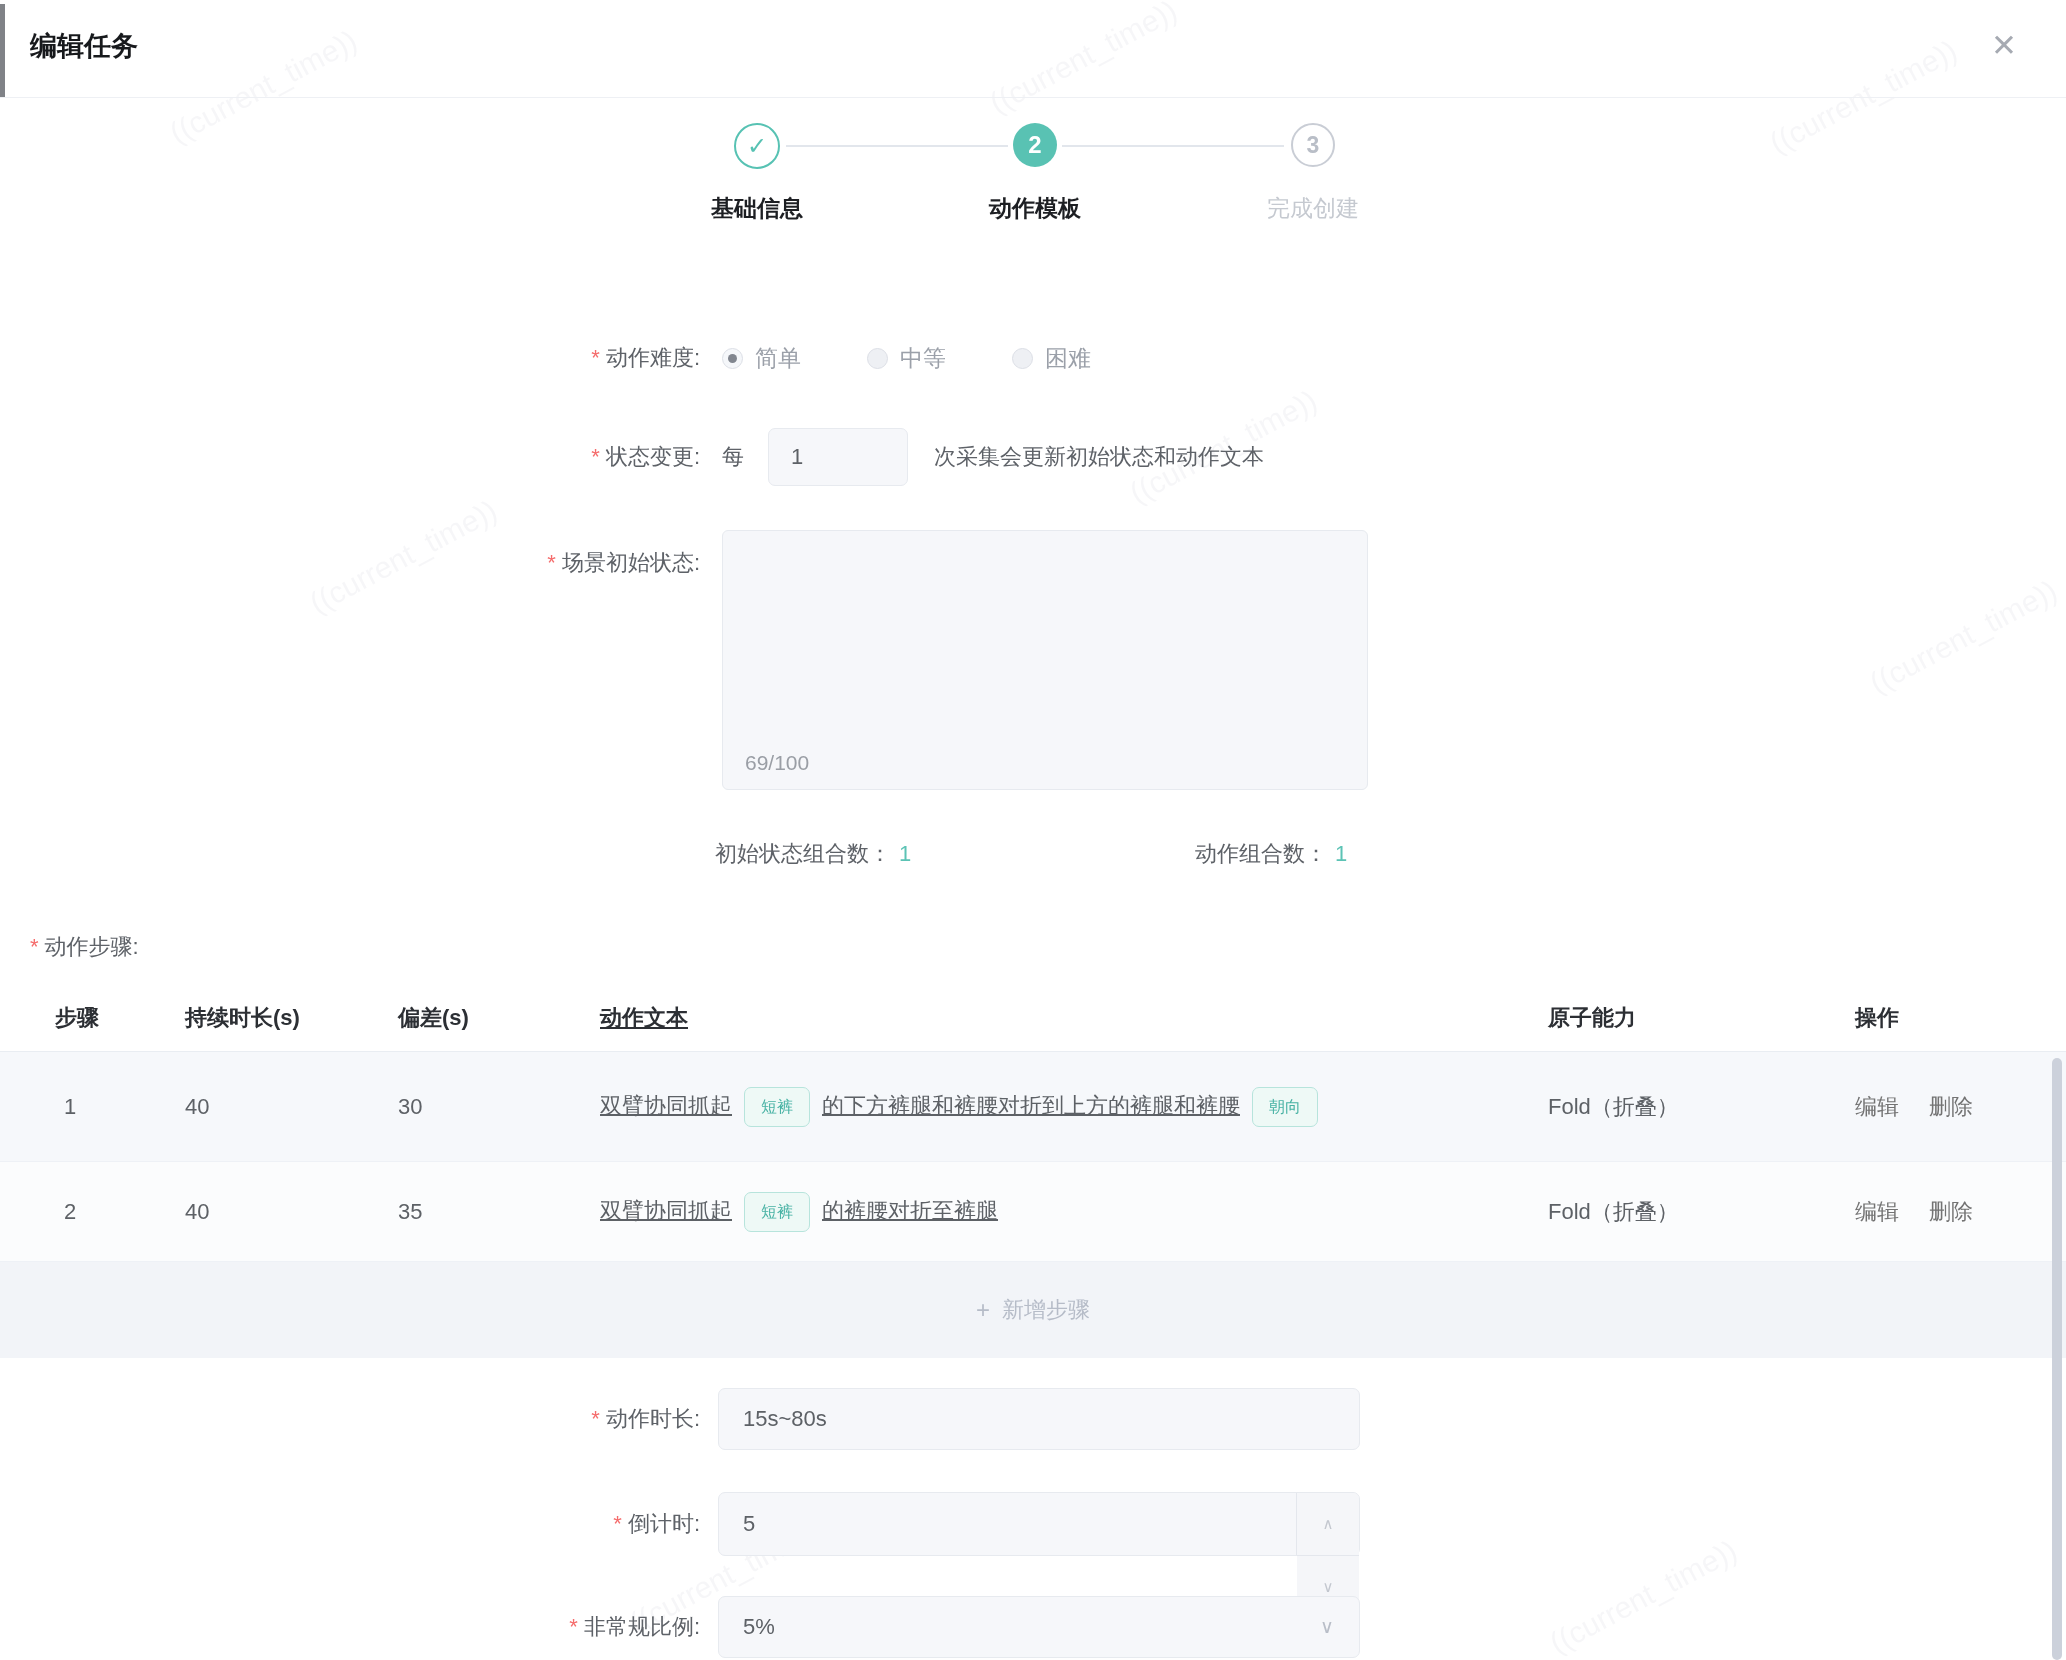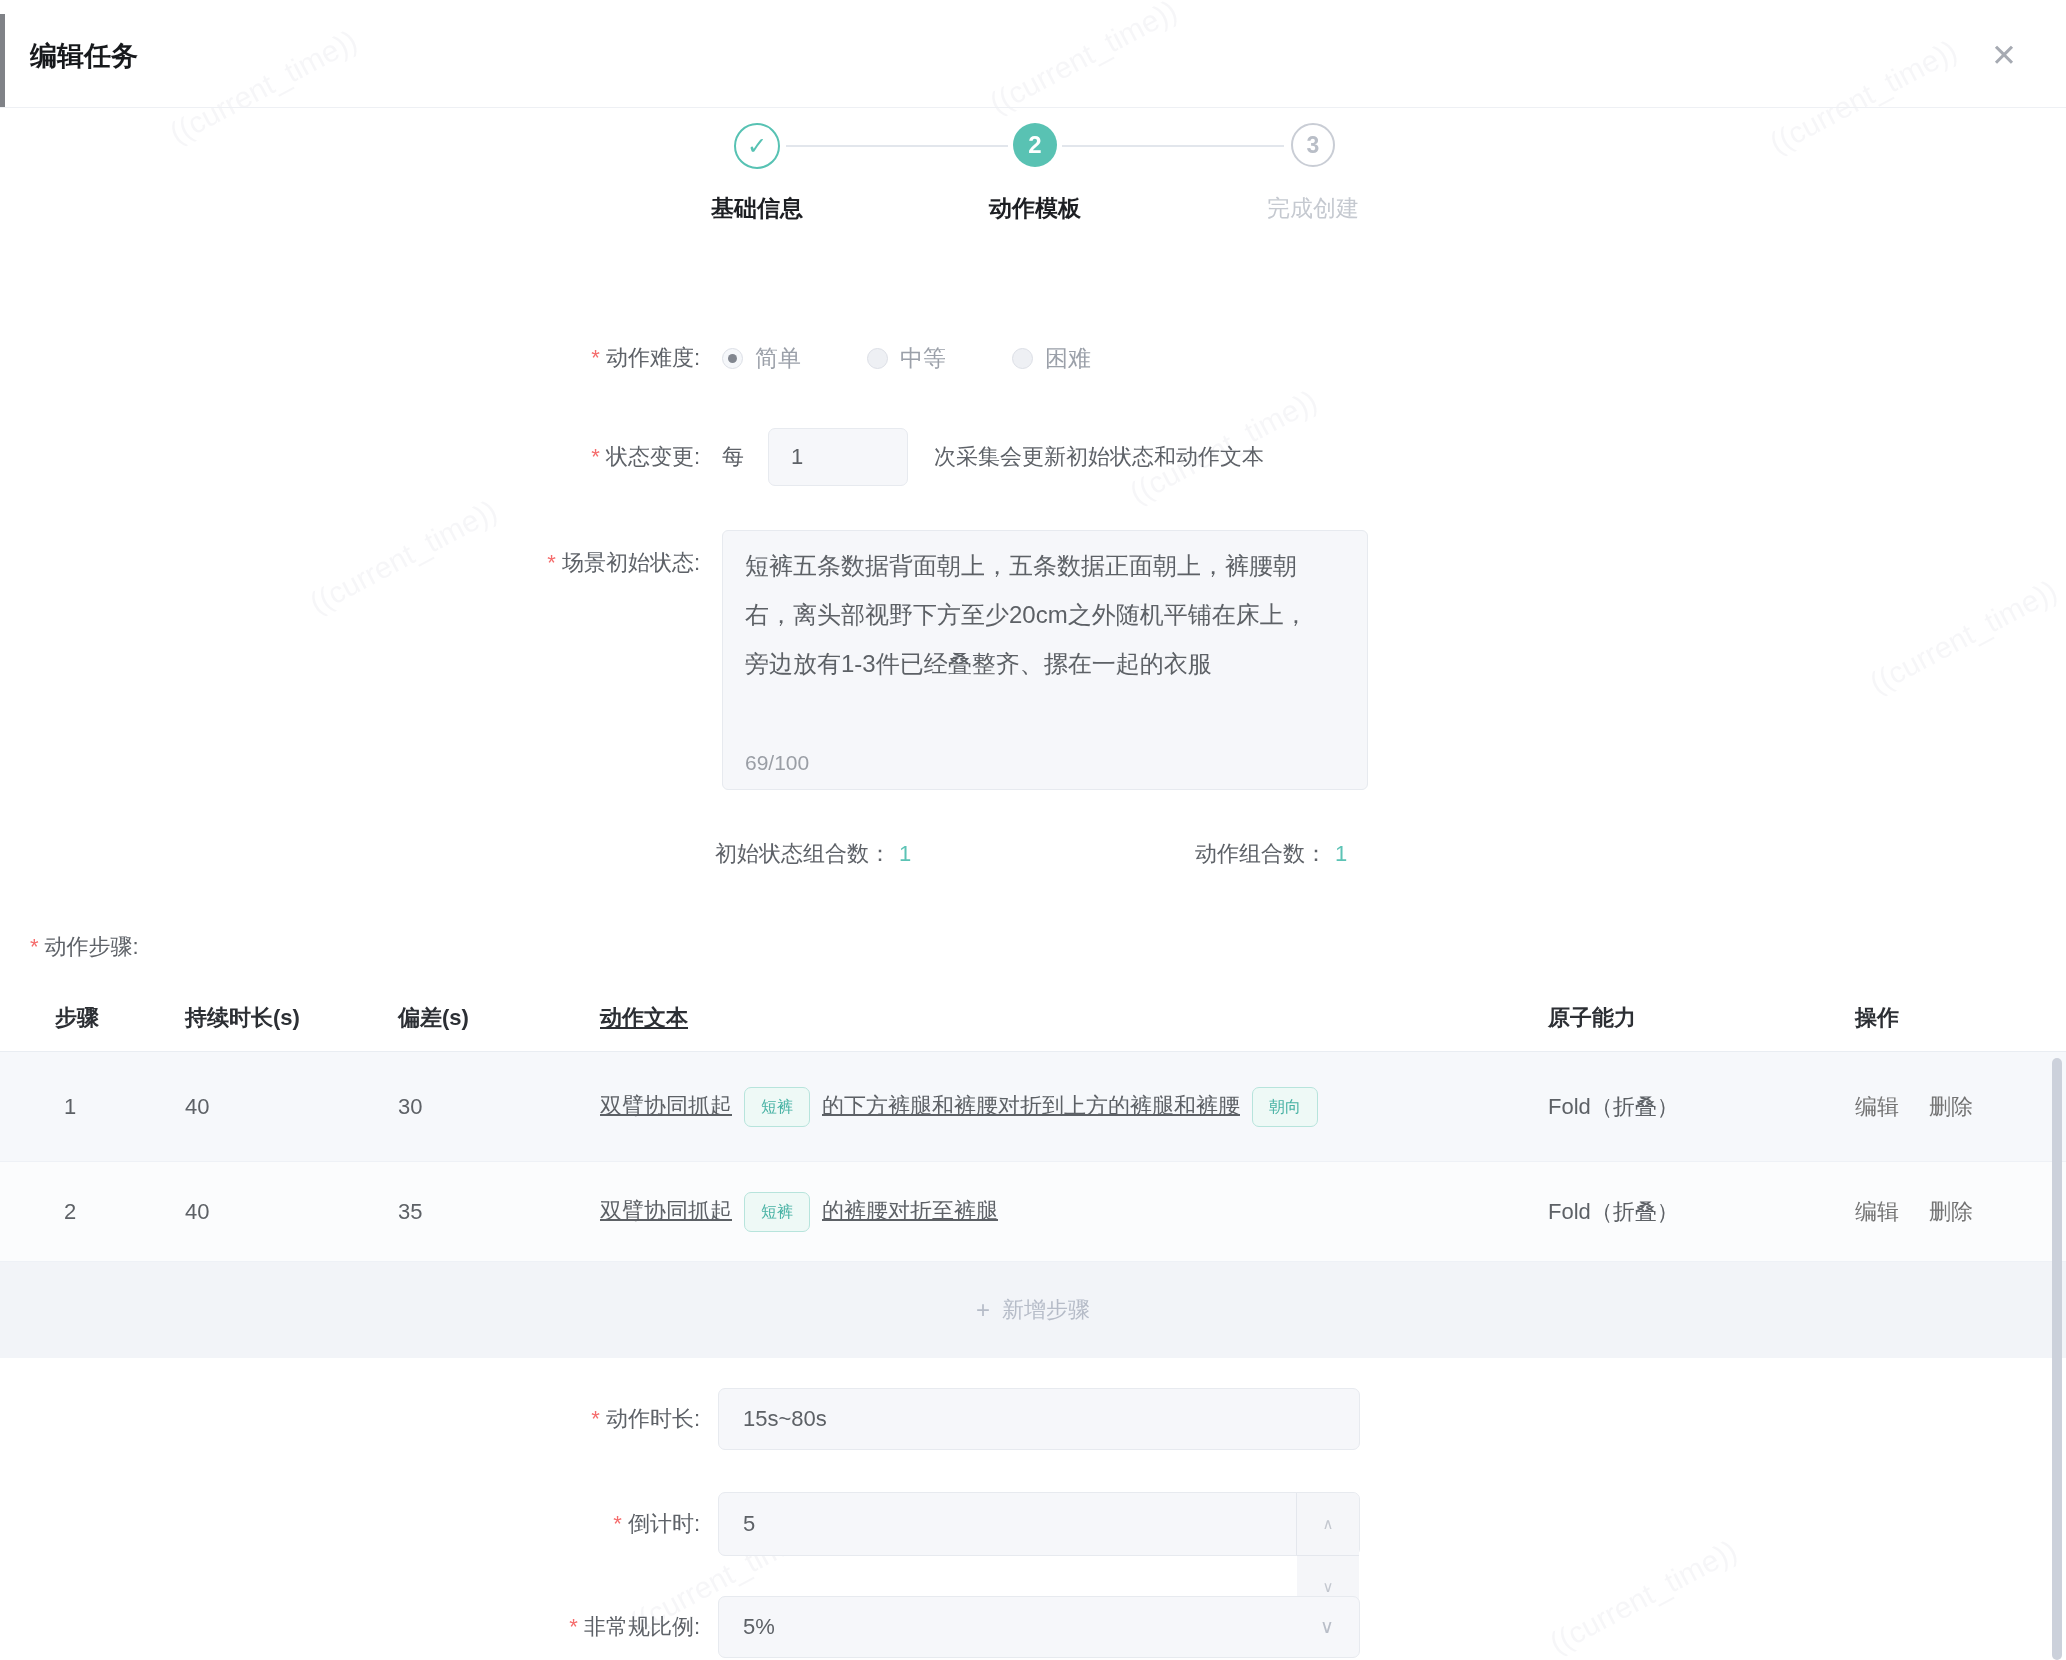--- a/index.html
+++ b/index.html
@@ -26,21 +26,21 @@
   .wm:nth-child(4){left:300px;top:540px;}
   .wm:nth-child(5){left:1120px;top:430px;}
   .wm:nth-child(6){left:1860px;top:620px;}
   .wm:nth-child(7){left:480px;top:1140px;}
   .wm:nth-child(8){left:1310px;top:1190px;}
   .wm:nth-child(9){left:620px;top:1560px;}
   .wm:nth-child(10){left:1540px;top:1580px;}
 
   
   .dialog-header{
-    position:absolute;left:0;top:14px;width:2066px;height:93px;
+    position:absolute;left:0;top:4px;width:2066px;height:93px;
     border-bottom:1px solid #eef0f4;background:transparent;
   }
   .left-edge-strip{position:absolute;left:0;top:0;width:5px;height:93px;background:#808287;}
   .dialog-title{
     position:absolute;left:30px;top:0;height:93px;line-height:84px;
     font-size:27px;font-weight:700;color:#17191c;
   }
   .dialog-close{
     position:absolute;right:38px;top:18px;width:48px;height:48px;
     font-size:31px;line-height:48px;text-align:center;color:#a6aab2;cursor:pointer;
@@ -228,21 +228,20 @@
   <span class="req">*</span><span>状态变更:</span>
 </div>
 <div class="sc-prefix">每</div>
 <div class="dis-input sc-input">1</div>
 <div class="sc-suffix">次采集会更新初始状态和动作文本</div>
 
 <div class="row-label" style="top:543px;line-height:40px;">
   <span class="req">*</span><span>场景初始状态:</span>
 </div>
 <div class="ta-box">
-  <div class="ta-text">短裤五条数据背面朝上，五条数据正面朝上，裤腰朝右，离头部视野下方至少20cm之外随机平铺在床上，旁边放有1-3件已经叠整齐、摞在一起的衣服</div>
   <div class="ta-counter">69/100</div>
 </div>
 
 <div class="combo combo-initial">
   <span>初始状态组合数：</span><span class="combo-val">1</span>
 </div>
 <div class="combo combo-action">
   <span>动作组合数：</span><span class="combo-val">1</span>
 </div>
 

